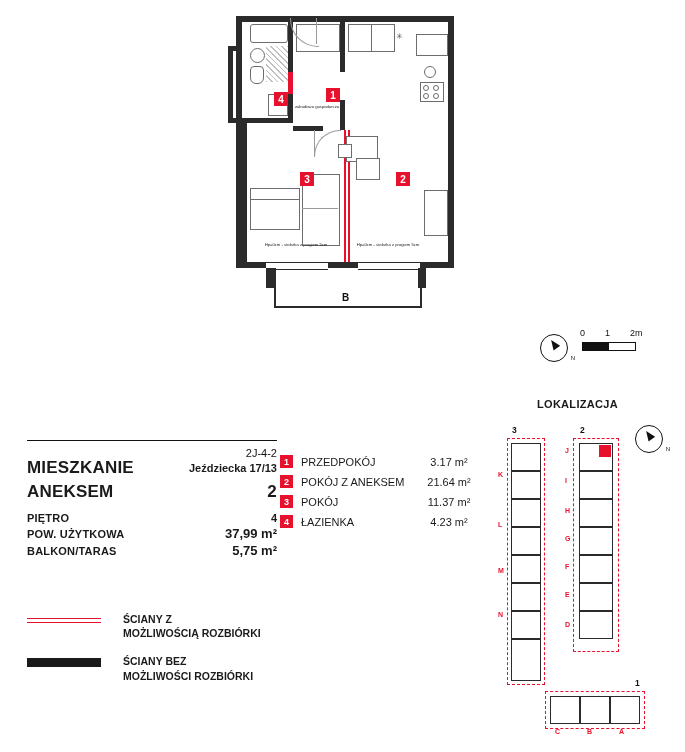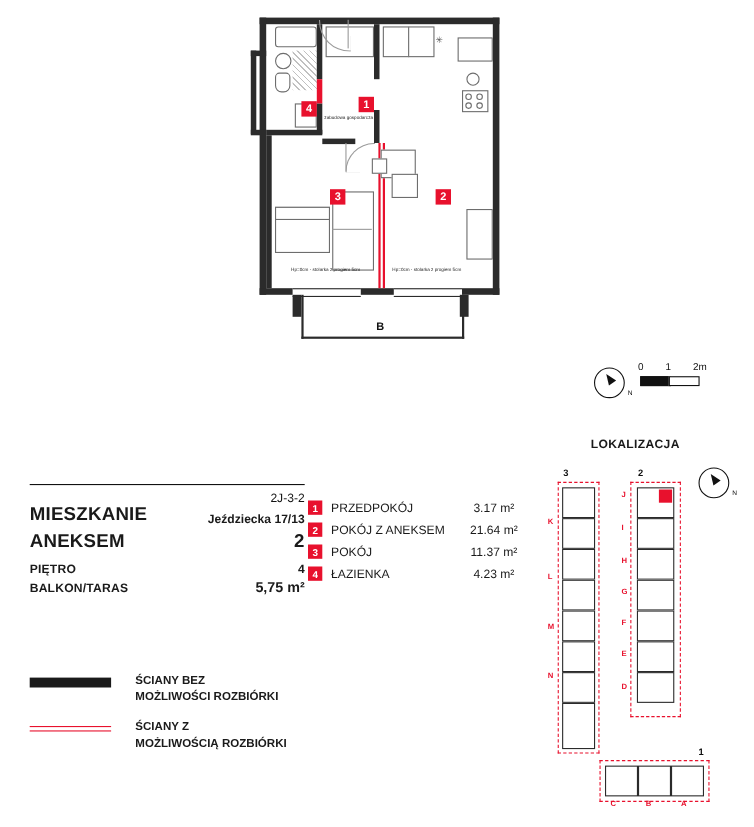--- a/index.html
+++ b/index.html
@@ -42,21 +42,21 @@
     content:"";position:absolute;left:50%;top:4px;margin-left:-4px;
     border-left:4px solid transparent;border-right:4px solid transparent;border-bottom:10px solid #111;
     transform:rotate(-35deg);
   }
   .compass-n{position:absolute;font-size:6px;right:-8px;bottom:0px;color:#111;}
 
   
   #infoblock{left:27px;top:440px;width:250px;}
   .hr-top{border-top:1px solid #111;}
   .code{text-align:right;font-size:11px;color:#111;padding-top:6px;}
-  .row{display:flex;justify-content:space-between;align-items:flex-end;padding:1px 0;}
+  .row{display:flex;justify-content:space-between;align-items:center;padding:1px 0;}
   .big{font-size:17px;font-weight:bold;letter-spacing:.2px;}
   .lbl{font-size:11px;font-weight:bold;letter-spacing:.2px;}
   .val{font-size:11px;font-weight:bold;}
   .val-big{font-size:13px;font-weight:bold;}
 
   
   #roomlist{left:280px;top:455px;width:200px;}
   .rl-row{display:flex;align-items:center;margin-bottom:7px;font-size:11px;}
   .rl-num{
     width:13px;height:13px;background:#e8112d;color:#fff;font-size:9px;font-weight:bold;
@@ -175,32 +175,36 @@
   </div>
   <div class="sb-seg" style="left:42px;width:26px;background:#111;"></div>
   <div class="sb-seg" style="left:68px;width:26px;background:#fff;"></div>
   <div class="sb-num" style="left:40px;">0</div>
   <div class="sb-num" style="left:65px;">1</div>
   <div class="sb-num" style="left:90px;">2m</div>
 </div>
 
 <div class="abs" id="infoblock">
   <div class="hr-top"></div>
-  <div class="code">2J-3-2</div>
+  <div class="code">2J-4-2</div>
   <div class="row" style="margin-top:-2px;">
     <span class="big">MIESZKANIE</span>
     <span class="val">Jeździecka 17/13</span>
   </div>
   <div class="row" style="margin-top:2px;margin-bottom:8px;">
     <span class="big">ANEKSEM</span>
     <span class="big">2</span>
   </div>
   <div class="row">
     <span class="lbl">PIĘTRO</span>
     <span class="val">4</span>
+  </div>
+  <div class="row">
+    <span class="lbl">POW. UŻYTKOWA</span>
+    <span class="val-big">37,99 m²</span>
   </div>
   <div class="row">
     <span class="lbl">BALKON/TARAS</span>
     <span class="val-big">5,75 m²</span>
   </div>
 </div>
 
 <div class="abs" id="roomlist">
   <div class="rl-row">
     <span class="rl-num">1</span>
@@ -218,36 +222,36 @@
     <span class="rl-area">11.37 m²</span>
   </div>
   <div class="rl-row">
     <span class="rl-num">4</span>
     <span class="rl-name">ŁAZIENKA</span>
     <span class="rl-area">4.23 m²</span>
   </div>
 </div>
 
 <div class="abs" id="legend">
+  <div class="lg-row">
+    <div class="lg-swatch">
+        <div class="sw-red"></div>
+      </div>
+    <div class="lg-text">
+      <div>ŚCIANY Z</div>
+      <div>MOŻLIWOŚCIĄ ROZBIÓRKI</div>
+    </div>
+  </div>
   <div class="lg-row">
     <div class="lg-swatch">
         <div class="sw-black"></div>
       </div>
     <div class="lg-text">
       <div>ŚCIANY BEZ</div>
       <div>MOŻLIWOŚCI ROZBIÓRKI</div>
-    </div>
-  </div>
-  <div class="lg-row">
-    <div class="lg-swatch">
-        <div class="sw-red"></div>
-      </div>
-    <div class="lg-text">
-      <div>ŚCIANY Z</div>
-      <div>MOŻLIWOŚCIĄ ROZBIÓRKI</div>
     </div>
   </div>
 </div>
 
 <div class="abs" id="loc-title">LOKALIZACJA</div>
 
 <div class="abs" id="loc">
 
   <div class="compass" style="left:140px;top:0px;">
     <span class="compass-n">N</span>

